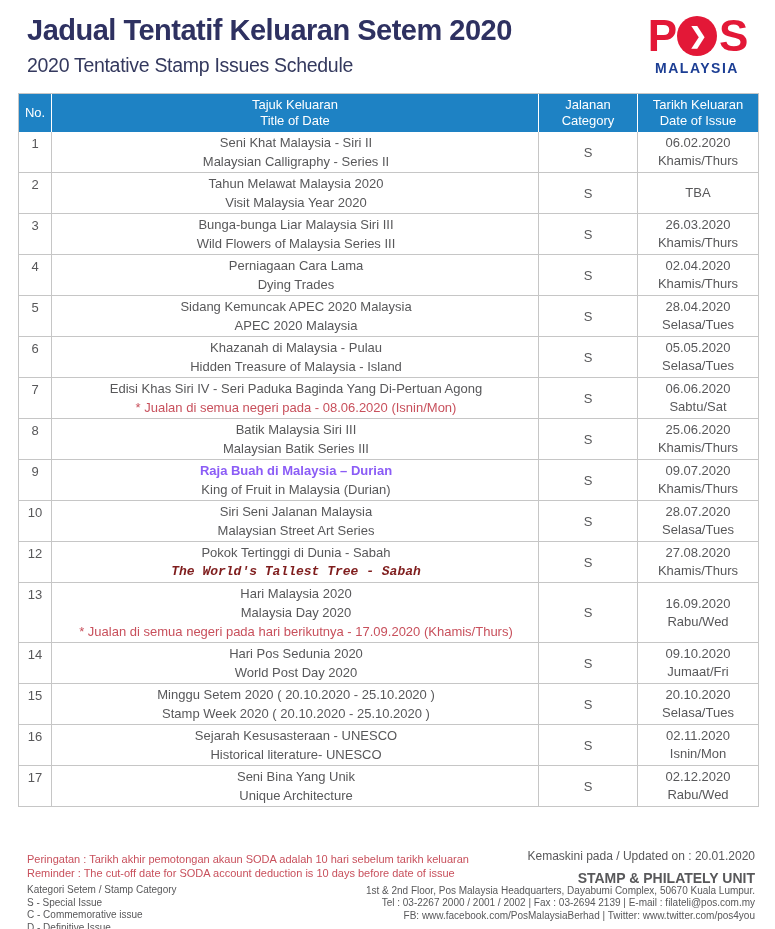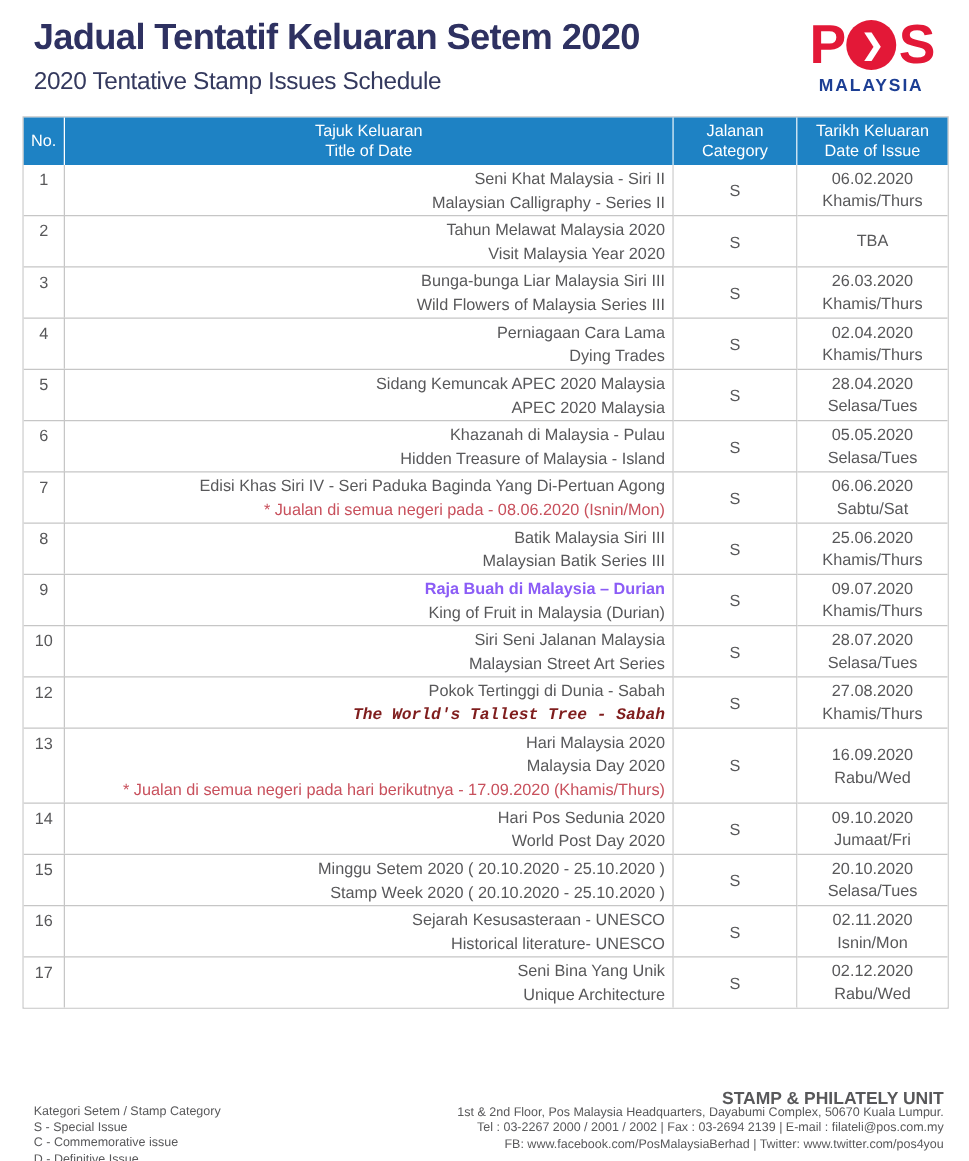--- a/index.html
+++ b/index.html
@@ -114,21 +114,21 @@
   }
   td:last-child { border-right: none; }
   tbody tr:first-child td { border-top: none; }
 
   td.cell-no {
     text-align: center;
     vertical-align: top;
     padding-top: 2px;
     color: #58585A;
   }
-  td.cell-title { vertical-align: middle; text-align: right; padding-left: 8px; }
+  td.cell-title { vertical-align: middle; text-align: center; padding-left: 8px; }
   td.cell-cat   { text-align: center; vertical-align: middle; }
   td.cell-date  { text-align: center; vertical-align: middle; line-height: 18px; }
 
   .line-ms, .line-en { color: #58585A; }
   .line-ms.bold { font-weight: bold; color: #8b5cf6; }
   .line-en.bold-italic { font-weight: bold; font-style: italic; color: #7f1d1d; font-family: Liberation Mono, monospace; }
   .line-note { color: #C8505C; }
 
   
   .reminder {
@@ -428,21 +428,26 @@
       <td class="cell-cat">S</td>
       <td class="cell-date">
         <div class="cell-date-date">02.12.2020</div>
         <div class="cell-date-day">Rabu/Wed</div>
       </td>
     </tr>
   </tbody>
     </table>
   </div>
 
-
+  <div class="reminder">
+    <div>Peringatan :  Tarikh akhir pemotongan akaun SODA adalah 10 hari sebelum tarikh keluaran</div>
+    <div>Reminder :  The cut-off date for SODA account deduction is 10 days before date of issue</div>
+  </div>
+
+  <div class="updated">Kemaskini pada / Updated on : 20.01.2020</div>
 
   <div class="legend">
     <div>Kategori Setem / Stamp Category</div>
     <div>S - Special Issue</div>
     <div>C - Commemorative issue</div>
     <div>D - Definitive Issue</div>
   </div>
 
   <div class="address">
     <div class="unit">STAMP &amp; PHILATELY UNIT</div>

